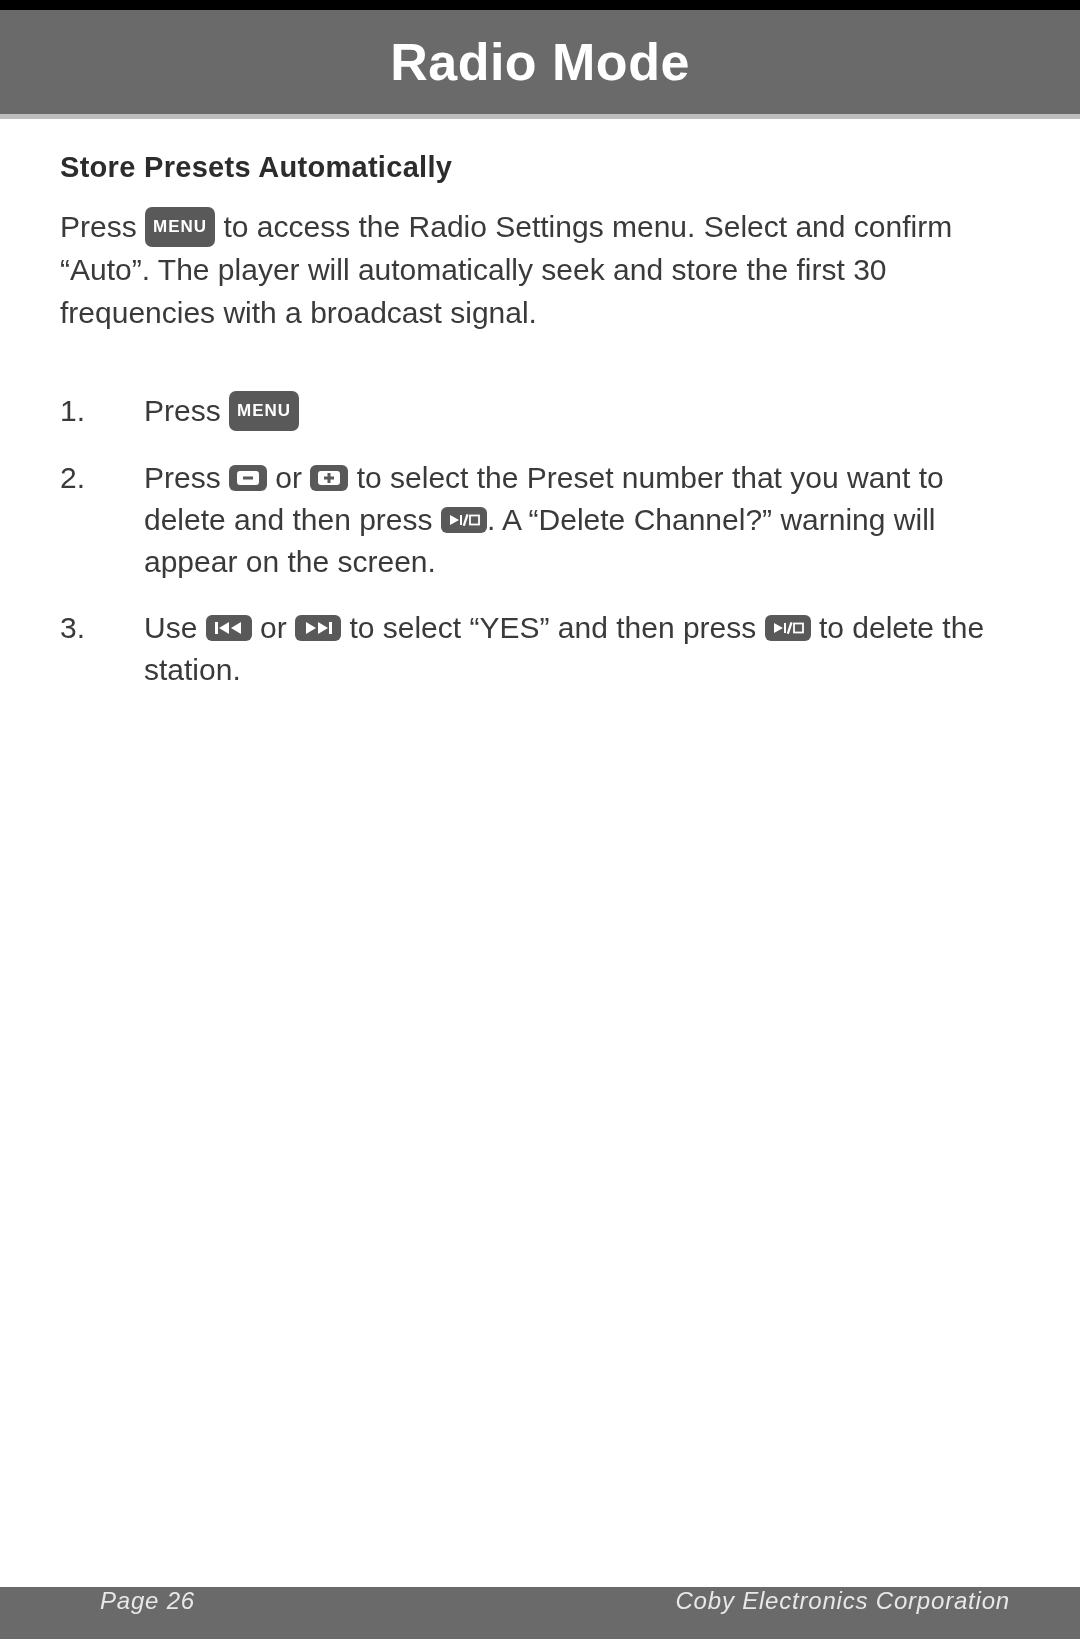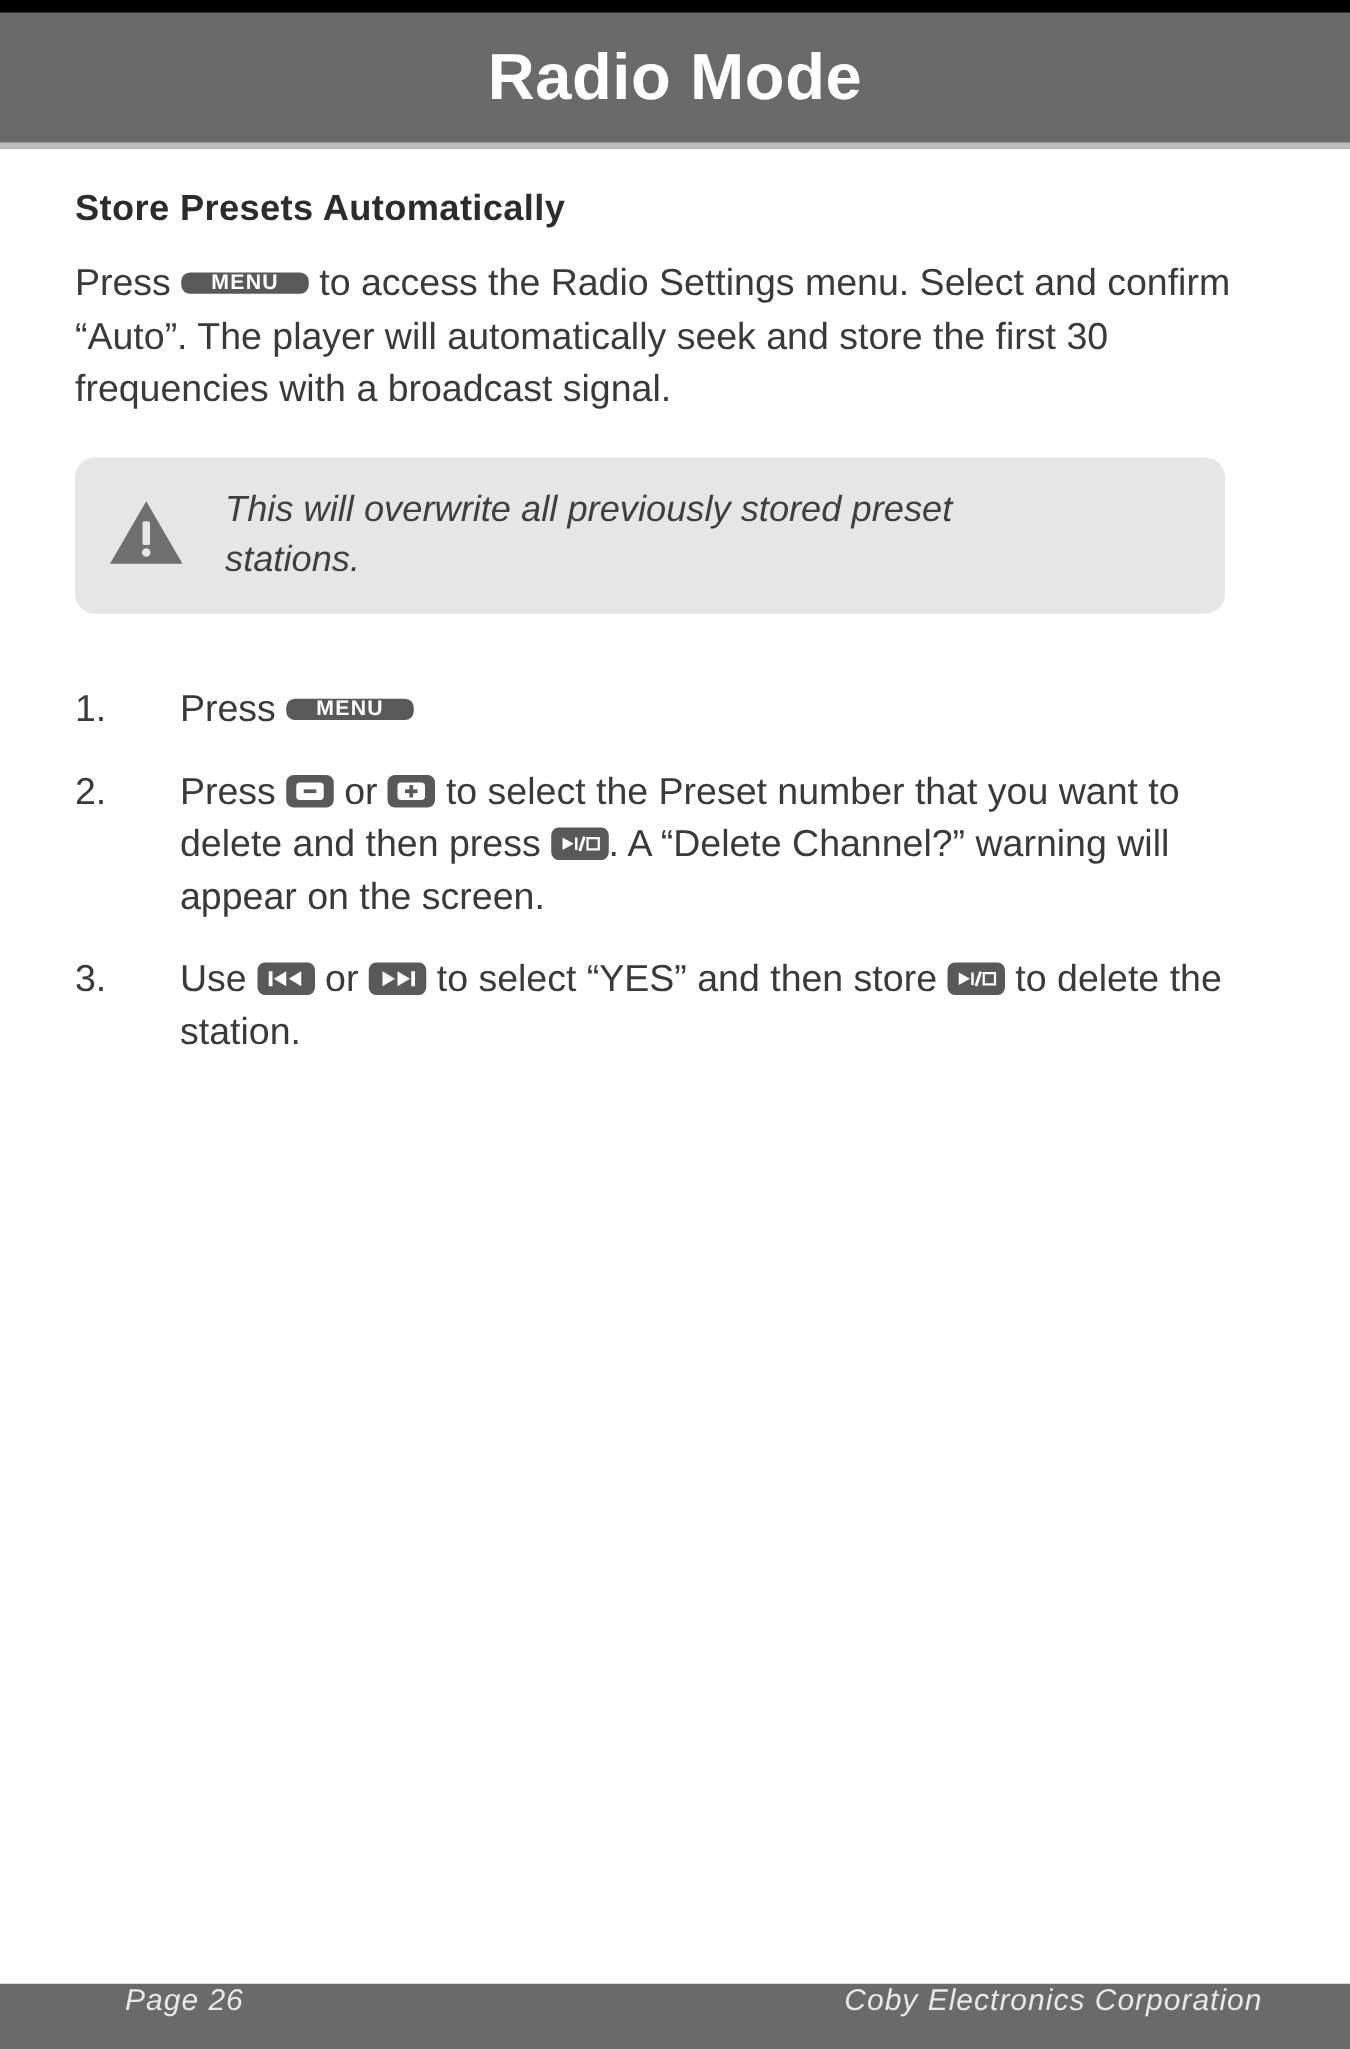--- a/index.html
+++ b/index.html
@@ -45,22 +45,22 @@
       color: #3a3a3a;
     }
     .menu-btn {
       display: inline-flex;
       align-items: center;
       justify-content: center;
       vertical-align: middle;
       background: #595959;
       color: #ffffff;
       border-radius: 7px;
-      padding: 0 24px;
-      height: 17px;
+      padding: 0 8px;
+      height: 40px;
       font-size: 17px;
       font-weight: bold;
       letter-spacing: 1px;
       position: relative;
       top: -2px;
     }
     .small-btn {
       display: inline-flex;
       align-items: center;
       justify-content: center;
@@ -142,30 +142,20 @@
 <div class="content">
 
   <h2 class="section-heading">Store Presets Automatically</h2>
 
   <p class="body-text">
     <span>Press </span><span class="menu-btn">
         <span>MENU</span>
       </span><span> to access the Radio Settings menu. Select and confirm “Auto”. The player will automatically seek and store the first 30 frequencies with a broadcast signal.</span>
   </p>
 
-  <div class="callout">
-    <span class="warning-triangle">
-      <svg width="62" height="54" viewBox="0 0 62 54">
-        <path d="M31 2 L60 52 L2 52 Z" fill="#6f6f6f"></path>
-        <rect x="28" y="18" width="6" height="19" rx="1.5" fill="#e6e6e6"></rect>
-        <circle cx="31" cy="43" r="3.4" fill="#e6e6e6"></circle>
-      </svg>
-    </span>
-    <div class="callout-text">This will overwrite all previously stored preset stations.</div>
-  </div>
 
   <div class="section-gap"></div>
 
 
   <ol class="steps">
     <li>
       <div class="step-body">
         <span>Press </span><span class="menu-btn">
             <span>MENU</span>
           </span>
@@ -202,21 +192,21 @@
             <rect x="3" y="2" width="3" height="12" fill="#ffffff"></rect>
             <path d="M17 2 L7 8 L17 14 Z" fill="#ffffff"></path>
             <path d="M29 2 L19 8 L29 14 Z" fill="#ffffff"></path>
           </svg>
         </span><span> or </span><span class="small-btn" style="width:46px;">
           <svg width="34" height="16" viewBox="0 0 34 16">
             <path d="M5 2 L15 8 L5 14 Z" fill="#ffffff"></path>
             <path d="M17 2 L27 8 L17 14 Z" fill="#ffffff"></path>
             <rect x="28" y="2" width="3" height="12" fill="#ffffff"></rect>
           </svg>
-        </span><span> to select “YES” and then store </span><span class="small-btn" style="width:46px;">
+        </span><span> to select “YES” and then press </span><span class="small-btn" style="width:46px;">
           <svg width="34" height="16" viewBox="0 0 34 16">
             <path d="M3 3 L12 8 L3 13 Z" fill="#ffffff"></path>
             <rect x="13" y="3" width="2" height="10" fill="#ffffff"></rect>
             <rect x="17.5" y="2" width="2.3" height="12" fill="#ffffff" transform="rotate(18 18.5 8)"></rect>
             <rect x="23" y="3.5" width="9" height="9" fill="none" stroke="#ffffff" stroke-width="1.8"></rect>
           </svg>
         </span><span> to delete the station.</span>
       </div>
     </li>
   </ol>

